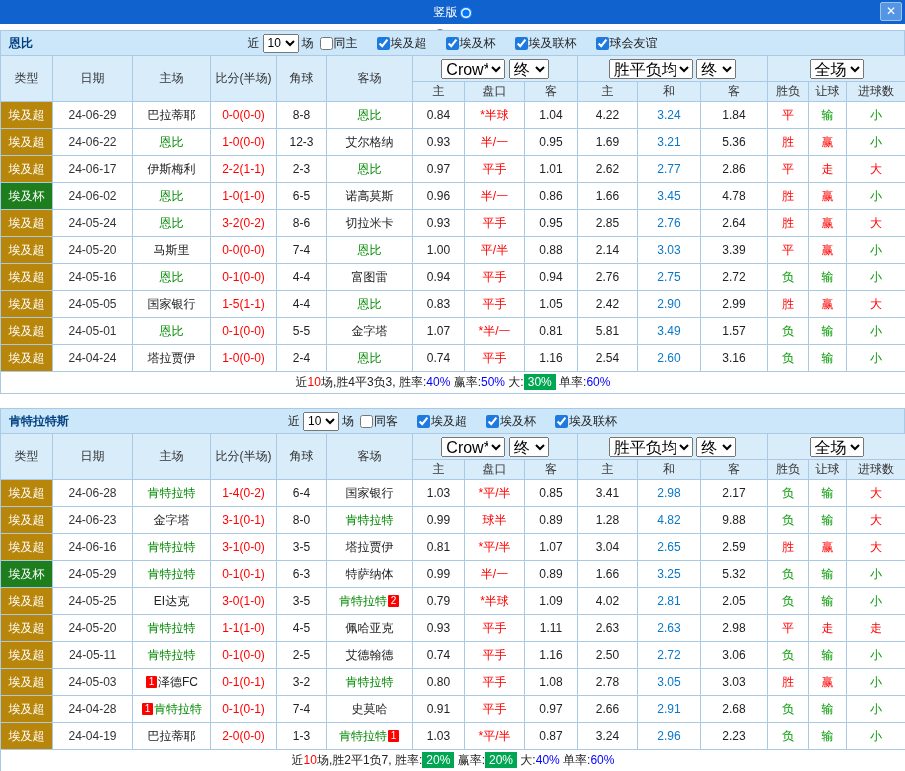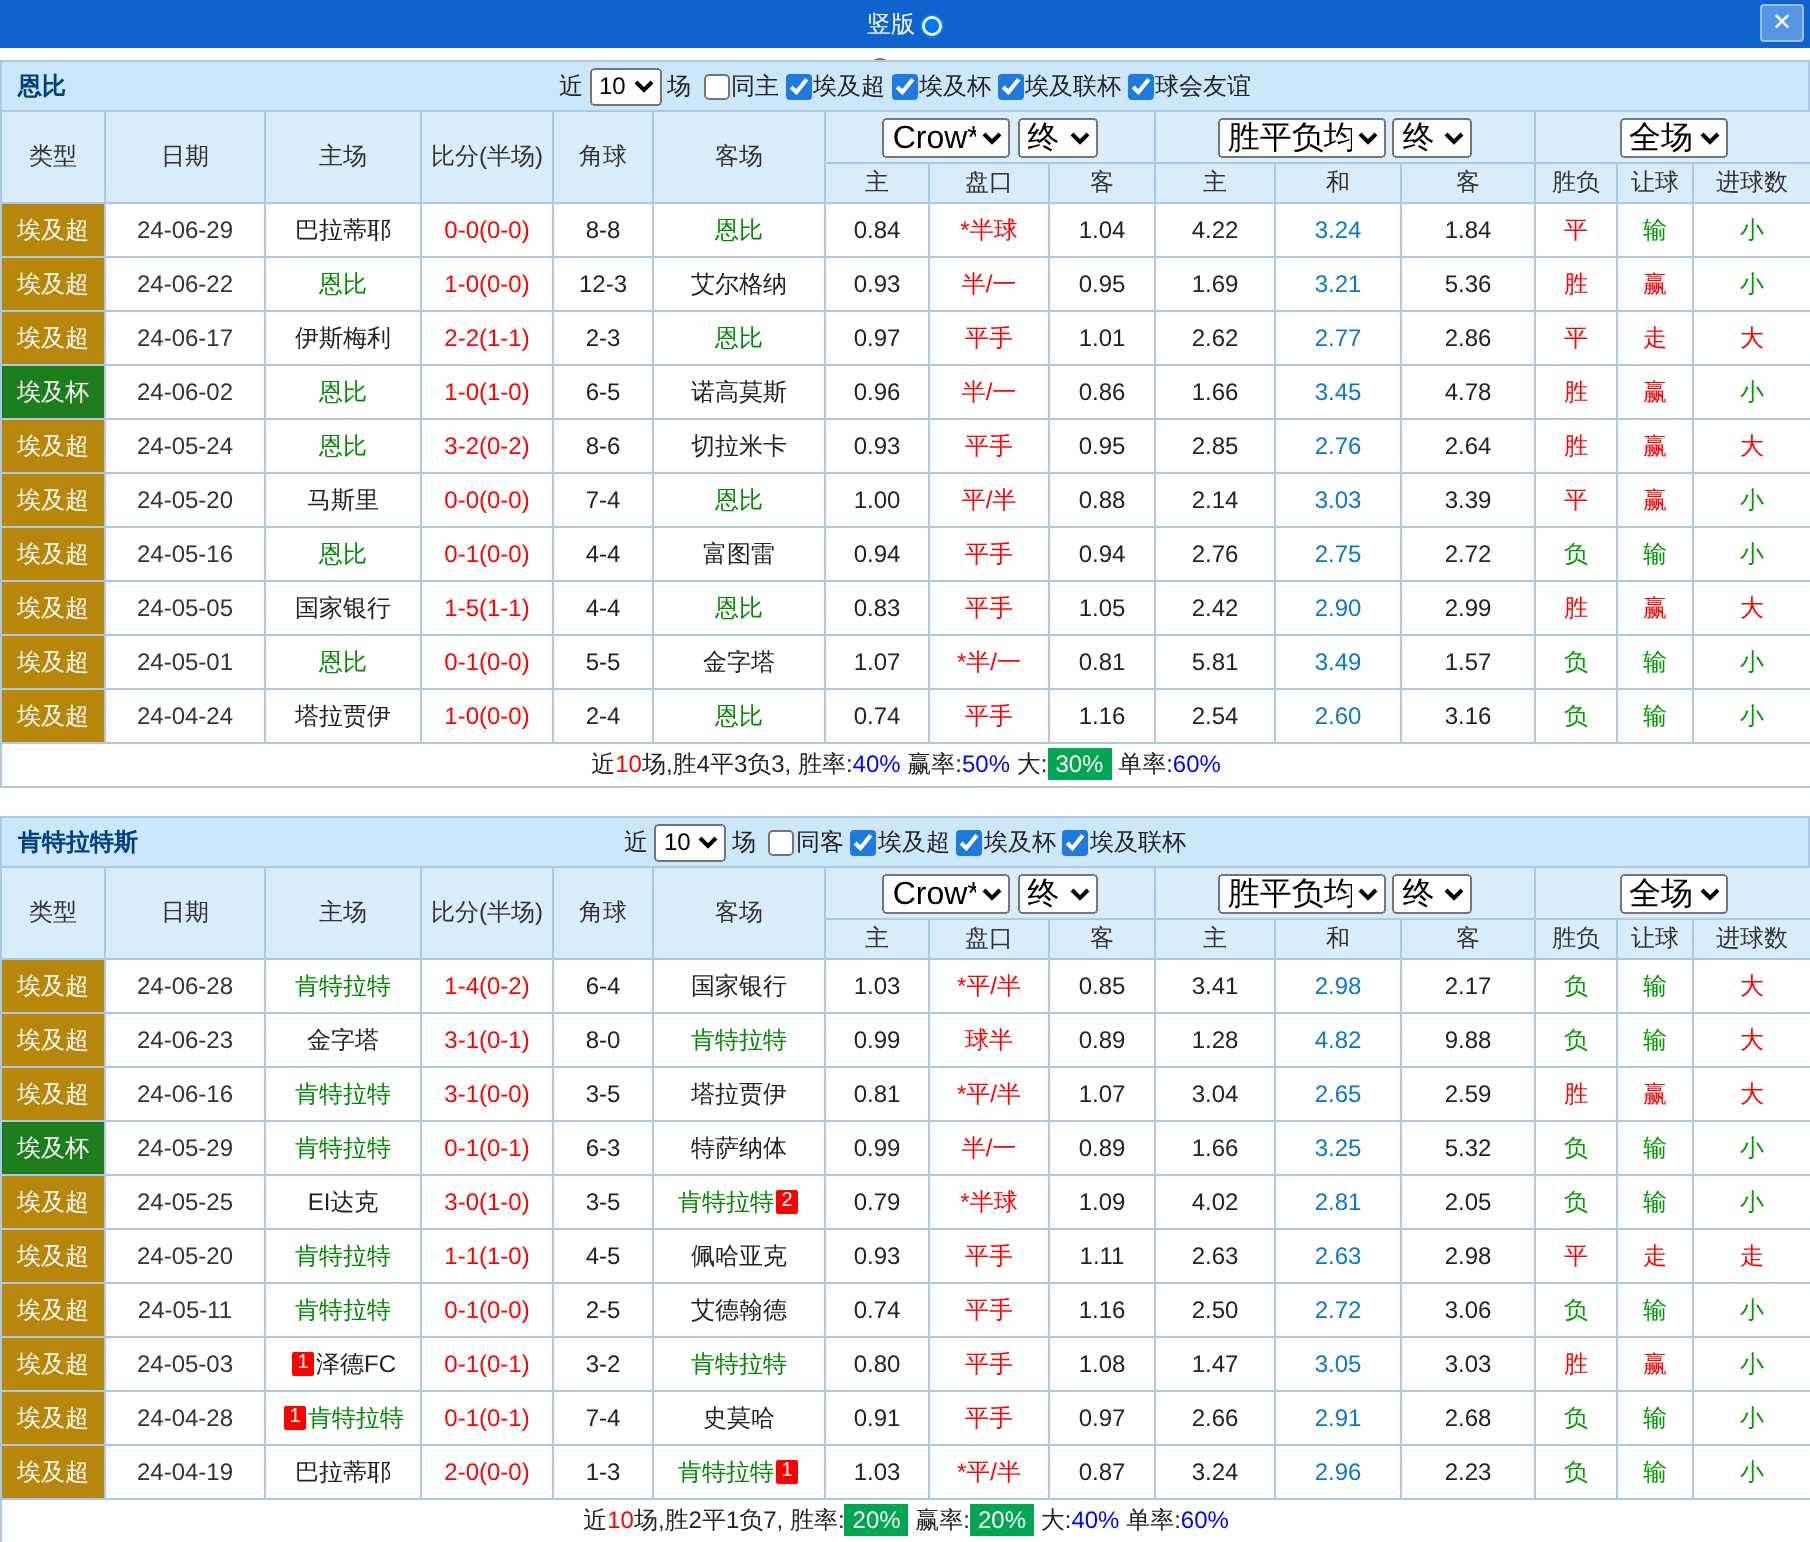--- a/index.html
+++ b/index.html
@@ -8,21 +8,21 @@
   .titlebar{position:relative;height:24px;background:var(--titlebar_bg,#1063cf);}
   .titlebar-center{position:absolute;inset:0;display:flex;align-items:center;justify-content:center;gap:5px;color:var(--titlebar_text,#fff);flex-direction:column;}
   .title{font-weight:bold;font-size:14px;letter-spacing:1px;}
   .layout-opt{display:inline-flex;align-items:center;gap:2px;cursor:pointer;color:var(--titlebar_text,#fff);}
   .layout-opt input{width:12px;height:12px;margin:0;}
   .close-btn{position:absolute;right:3px;top:2px;width:22px;height:19px;background:#5596e4;border:1px solid #9cc3f0;border-radius:2px;color:#fff;font-size:12px;line-height:17px;text-align:center;cursor:pointer;}
   .section-bar{position:relative;margin-top:6px;height:25px;background:var(--section_bg,#cce6fa);border:1px solid var(--border,#aac9e4);border-bottom:none;display:flex;align-items:center;}
   .team-label{position:absolute;left:8px;font-weight:bold;color:#004080;}
   .controls{margin:0 auto;display:flex;align-items:center;gap:3px;}
   .controls select{height:19px;font-size:12px;}
-  .checks{display:inline-flex;align-items:center;gap:3px;margin-left:3px;}
+  .checks{display:inline-flex;align-items:center;gap:19px;margin-left:3px;}
   .checks label{display:inline-flex;align-items:center;gap:1px;cursor:pointer;}
   .checks input{width:13px;height:13px;margin:0;accent-color:#1f7ae0;}
   table.grid{width:905px;border-collapse:collapse;table-layout:fixed;}
   .grid th,.grid td{border:1px solid var(--border,#aac9e4);text-align:center;padding:0;overflow:hidden;white-space:nowrap;}
   .grid thead th{background:var(--header_bg,#d9ecfa);font-weight:normal;color:#333;height:20px;}
   .grid thead tr.selrow th{height:26px;}
   .grid tbody td{height:27px;background:#fff;}
   .selwrap select{height:20px;font-size:16px;vertical-align:middle;}
   .sel-odds{width:64px;} .sel-final{width:40px;} .sel-europe{width:84px;text-align:center;} .sel-scope{width:54px;}
   td.type{color:#fff;}
@@ -524,21 +524,21 @@
       <tr>
         <td class="type super">埃及超</td>
         <td class="date">24-05-03</td>
         <td class="team"><span class="badge">1</span><span>泽德FC</span></td>
         <td class="score">0-1(0-1)</td>
         <td class="corner">3-2</td>
         <td class="team"><span class="hl">肯特拉特</span></td>
         <td class="odd">0.80</td>
         <td class="hcap">平手</td>
         <td class="odd">1.08</td>
-        <td class="odd">1.47</td>
+        <td class="odd">2.78</td>
         <td class="odd blue">3.05</td>
         <td class="odd">3.03</td>
         <td class="res red">胜</td>
         <td class="res red">赢</td>
         <td class="res green">小</td>
       </tr>
       <tr>
         <td class="type super">埃及超</td>
         <td class="date">24-04-28</td>
         <td class="team"><span class="badge">1</span><span class="hl">肯特拉特</span></td>

